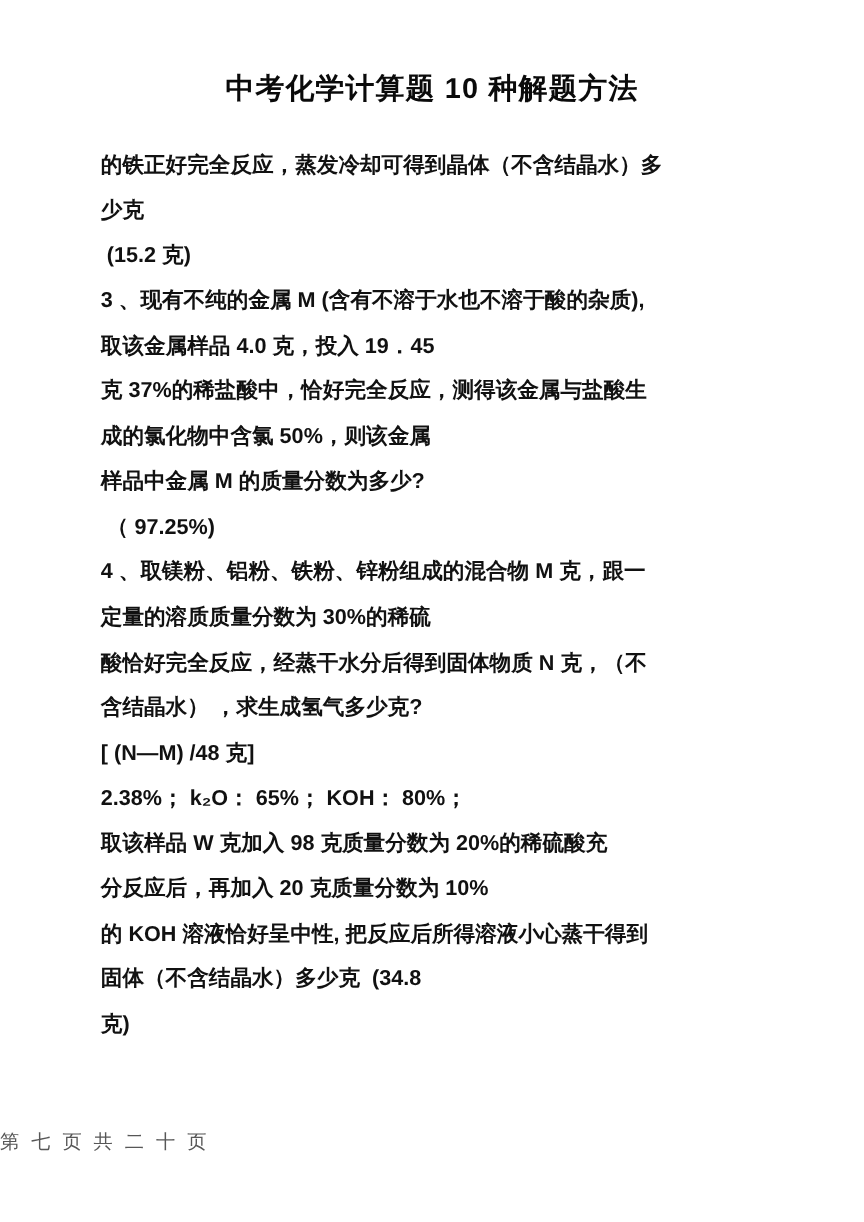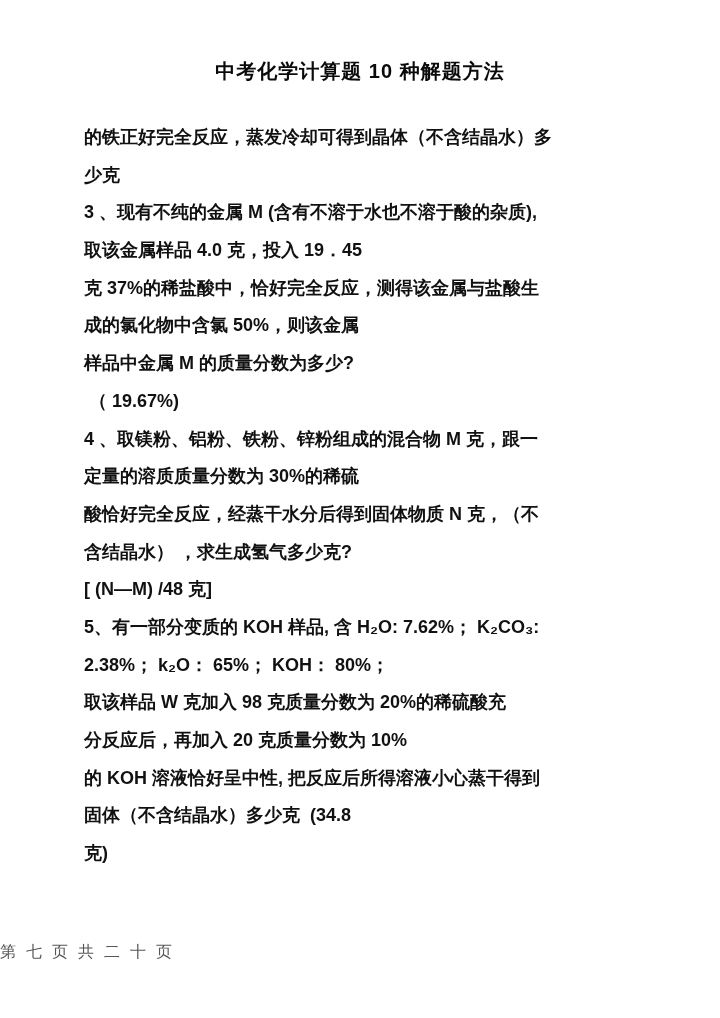--- a/index.html
+++ b/index.html
@@ -15,21 +15,21 @@
     font-family: "Liberation Sans", "DejaVu Sans", sans-serif;
     color: #111111;
     overflow: hidden;
   }
   .doc-title {
     position: absolute;
     top: 58px;
     left: 0;
     width: 720px;
     text-align: center;
-    font-size: 20px;
+    font-size: 24px;
     font-weight: 700;
     letter-spacing: 1px;
     color: #0a0a0a;
     margin: 0;
   }
   .content {
     position: absolute;
     top: 119px;
     left: 84px;
     width: 560px;
@@ -59,32 +59,32 @@
 </head>
 <body>
 
 <div class="page">
 
   <h1 class="doc-title">中考化学计算题 10 种解题方法</h1>
 
   <div class="content">
     <div class="text-line">的铁正好完全反应，蒸发冷却可得到晶体（不含结晶水）多</div>
     <div class="text-line">少克</div>
+    <div class="text-line"> (15.2 克)</div>
     <div class="text-line">3 、现有不纯的金属 M (含有不溶于水也不溶于酸的杂质),</div>
     <div class="text-line">取该金属样品 4.0 克，投入 19．45</div>
     <div class="text-line">克 37%的稀盐酸中，恰好完全反应，测得该金属与盐酸生</div>
     <div class="text-line">成的氯化物中含氯 50%，则该金属</div>
     <div class="text-line">样品中金属 M 的质量分数为多少?</div>
-    <div class="text-line"> （ 19.67%)</div>
+    <div class="text-line"> （ 97.25%)</div>
     <div class="text-line">4 、取镁粉、铝粉、铁粉、锌粉组成的混合物 M 克，跟一</div>
     <div class="text-line">定量的溶质质量分数为 30%的稀硫</div>
     <div class="text-line">酸恰好完全反应，经蒸干水分后得到固体物质 N 克，（不</div>
     <div class="text-line">含结晶水） ，求生成氢气多少克?</div>
     <div class="text-line">[ (N—M) /48 克]</div>
-    <div class="text-line">5、有一部分变质的 KOH 样品, 含 H₂O: 7.62%； K₂CO₃:</div>
     <div class="text-line">2.38%； k₂O： 65%； KOH： 80%；</div>
     <div class="text-line">取该样品 W 克加入 98 克质量分数为 20%的稀硫酸充</div>
     <div class="text-line">分反应后，再加入 20 克质量分数为 10%</div>
     <div class="text-line">的 KOH 溶液恰好呈中性, 把反应后所得溶液小心蒸干得到</div>
     <div class="text-line">固体（不含结晶水）多少克  (34.8</div>
     <div class="text-line">克)</div>
   </div>
 
   <div class="footer">第 七 页 共 二 十 页</div>
 

